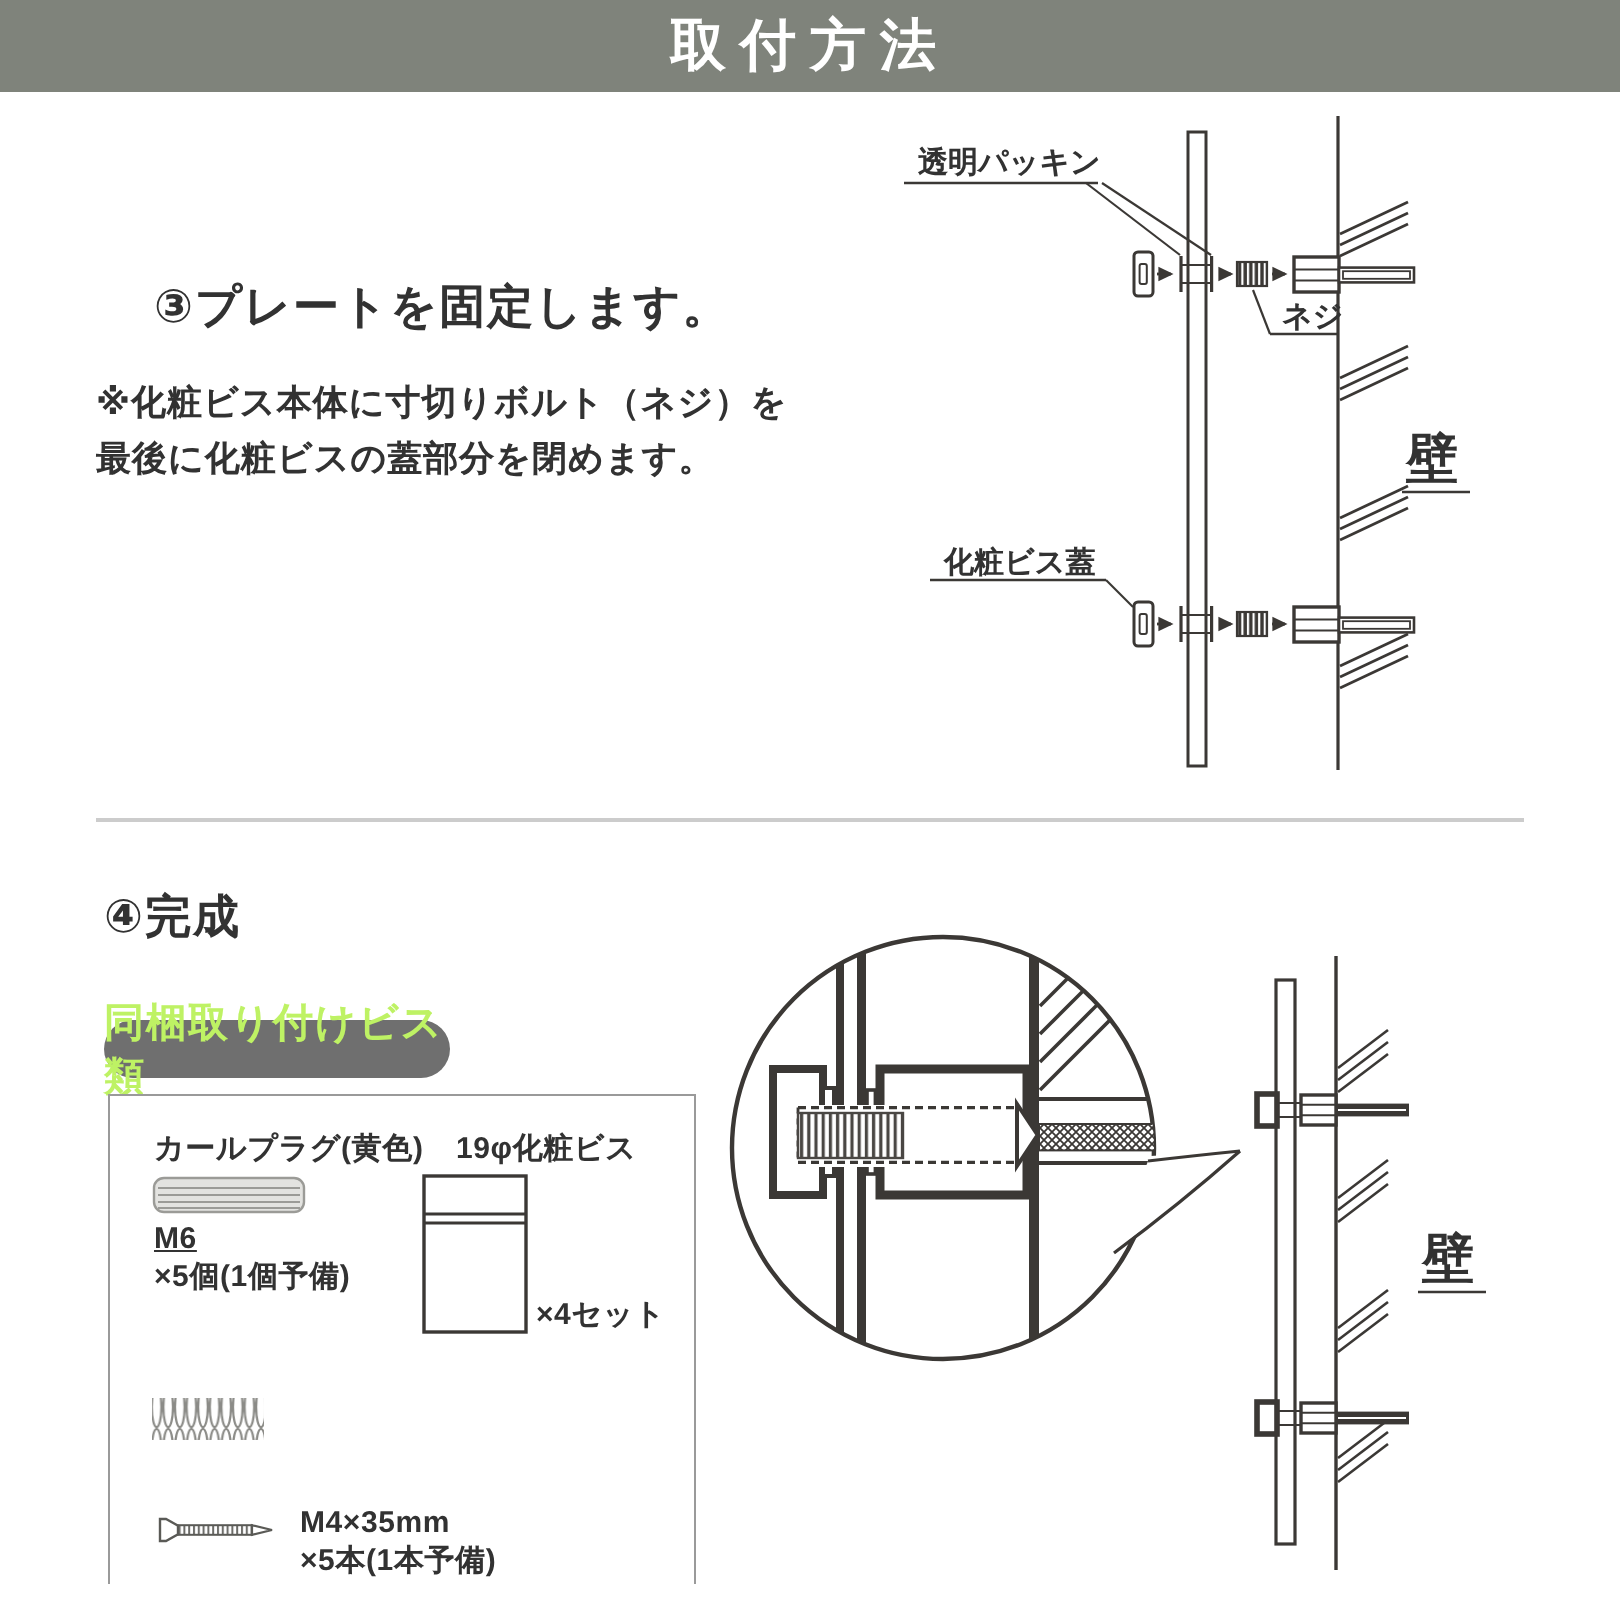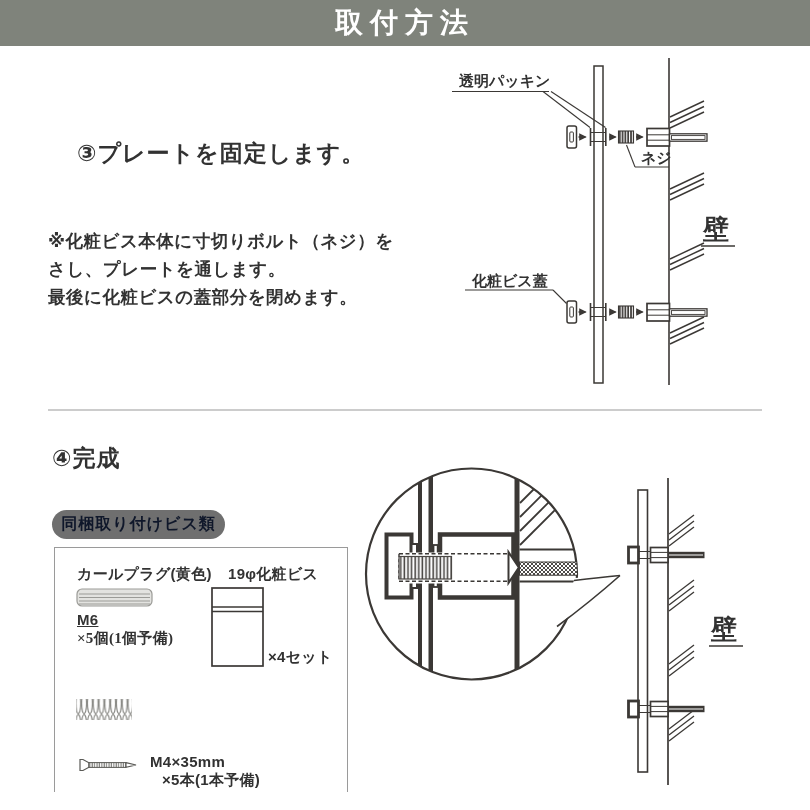--- a/index.html
+++ b/index.html
@@ -3,43 +3,42 @@
 <meta charset="utf-8">
 <style>
   html,body{margin:0;padding:0;background:#fff;}
   #page{position:relative;width:810px;height:792px;background:#ffffff;overflow:hidden;
         font-family:"Liberation Sans","DejaVu Sans",sans-serif;color:#323232;}
   .abs{position:absolute;}
   #hdr{left:0;top:0;width:810px;height:46px;background:#7f837b;color:#ffffff;
        display:flex;align-items:center;justify-content:center;
        font-size:28px;font-weight:700;letter-spacing:7px;}
   .h2{font-size:23px;font-weight:700;letter-spacing:1px;}
-  #s3body{left:48px;top:187px;font-size:17.5px;font-weight:600;line-height:28px;letter-spacing:0.5px;margin-top:40px;}
+  #s3body{left:48px;top:187px;font-size:17.5px;font-weight:600;line-height:28px;letter-spacing:0.5px;}
   #divider{left:48px;top:409px;width:714px;height:2px;background:#cccccc;}
   #badge{left:52px;top:510px;width:173px;height:29px;background:#6f6f6f;border-radius:15px;
-         color:#0f172a;font-size:16px;font-weight:700;display:flex;align-items:center;justify-content:center;letter-spacing:1px;}
+         color:#bef264;font-size:20px;font-weight:700;display:flex;align-items:center;justify-content:center;letter-spacing:1px;}
   #pbox{left:54px;top:547px;width:292px;height:244px;border:1.5px solid #9a9a9a;background:#fff;}
   .plbl{font-size:15px;font-weight:600;letter-spacing:0.3px;white-space:nowrap;}
   svg{position:absolute;overflow:visible;}
   svg text{font-family:"Liberation Sans","DejaVu Sans",sans-serif;font-weight:600;fill:#323232;}
   .ln{stroke:#3b3835;fill:none;}
   .fw{fill:#ffffff;stroke:#3b3835;}
   .fd{fill:#3b3835;stroke:none;}
 </style>
 </head>
 <body>
 
 <div id="page">
 
   <div id="hdr" class="abs">取付方法</div>
 
   <div class="abs h2" style="left:52px;top:138px;margin-left:25px;">③プレートを固定します。</div>
   <div id="s3body" class="abs">
     <div>※化粧ビス本体に寸切りボルト（ネジ）を</div>
-    <div>さし、プレートを通します。</div>
     <div>最後に化粧ビスの蓋部分を閉めます。</div>
   </div>
 
   <svg style="left:435px;top:50px;" width="345" height="355" viewBox="435 50 345 355">
     <defs>
       <marker id="arr" markerWidth="7" markerHeight="7" refX="4.5" refY="3" orient="auto">
         <path d="M0,0.4 L5.4,3 L0,5.6 Z" fill="#3b3835"></path>
       </marker>
       <pattern id="pvs" width="2.8" height="12" patternUnits="userSpaceOnUse">
         <rect width="2.8" height="12" fill="#fff"></rect>
@@ -99,24 +98,24 @@
 
   <div id="divider" class="abs"></div>
 
   <div class="abs h2" style="left:52px;top:443px;">④完成</div>
   <div id="badge" class="abs">同梱取り付けビス類</div>
 
   <div id="pbox" class="abs"></div>
   <div class="abs plbl" style="left:77px;top:565px;">カールプラグ(黄色)</div>
   <div class="abs plbl" style="left:208px;top:565px;padding-left:20px;">19φ化粧ビス</div>
   <div class="abs plbl" style="left:77px;top:611px;text-decoration:underline;">M6</div>
-  <div class="abs plbl" style="left:77px;top:629px;font-family:Liberation Serif, serif;">×5個(1個予備)</div>
+  <div class="abs plbl" style="left:77px;top:629px;">×5個(1個予備)</div>
   <div class="abs plbl" style="left:268px;top:648px;">×4セット</div>
   <div class="abs plbl" style="left:150px;top:753px;">M4×35mm</div>
-  <div class="abs plbl" style="left:162px;top:771px;">×5本(1本予備)</div>
+  <div class="abs plbl" style="left:150px;top:771px;">×5本(1本予備)</div>
 
   <svg style="left:54px;top:547px;" width="292" height="244" viewBox="54 547 292 244">
     <defs>
       <pattern id="pcoil2" width="5.8" height="21" patternUnits="userSpaceOnUse">
         <ellipse cx="2.9" cy="10.5" rx="2.4" ry="10" fill="none" stroke="#8b8b87" stroke-width="1.1"></ellipse>
       </pattern>
       <pattern id="pthread" width="2.4" height="6" patternUnits="userSpaceOnUse">
         <rect width="2.4" height="6" fill="#fff"></rect>
         <line x1="1" y1="0" x2="1" y2="6" stroke="#6a6a66" stroke-width="1"></line>
       </pattern>

